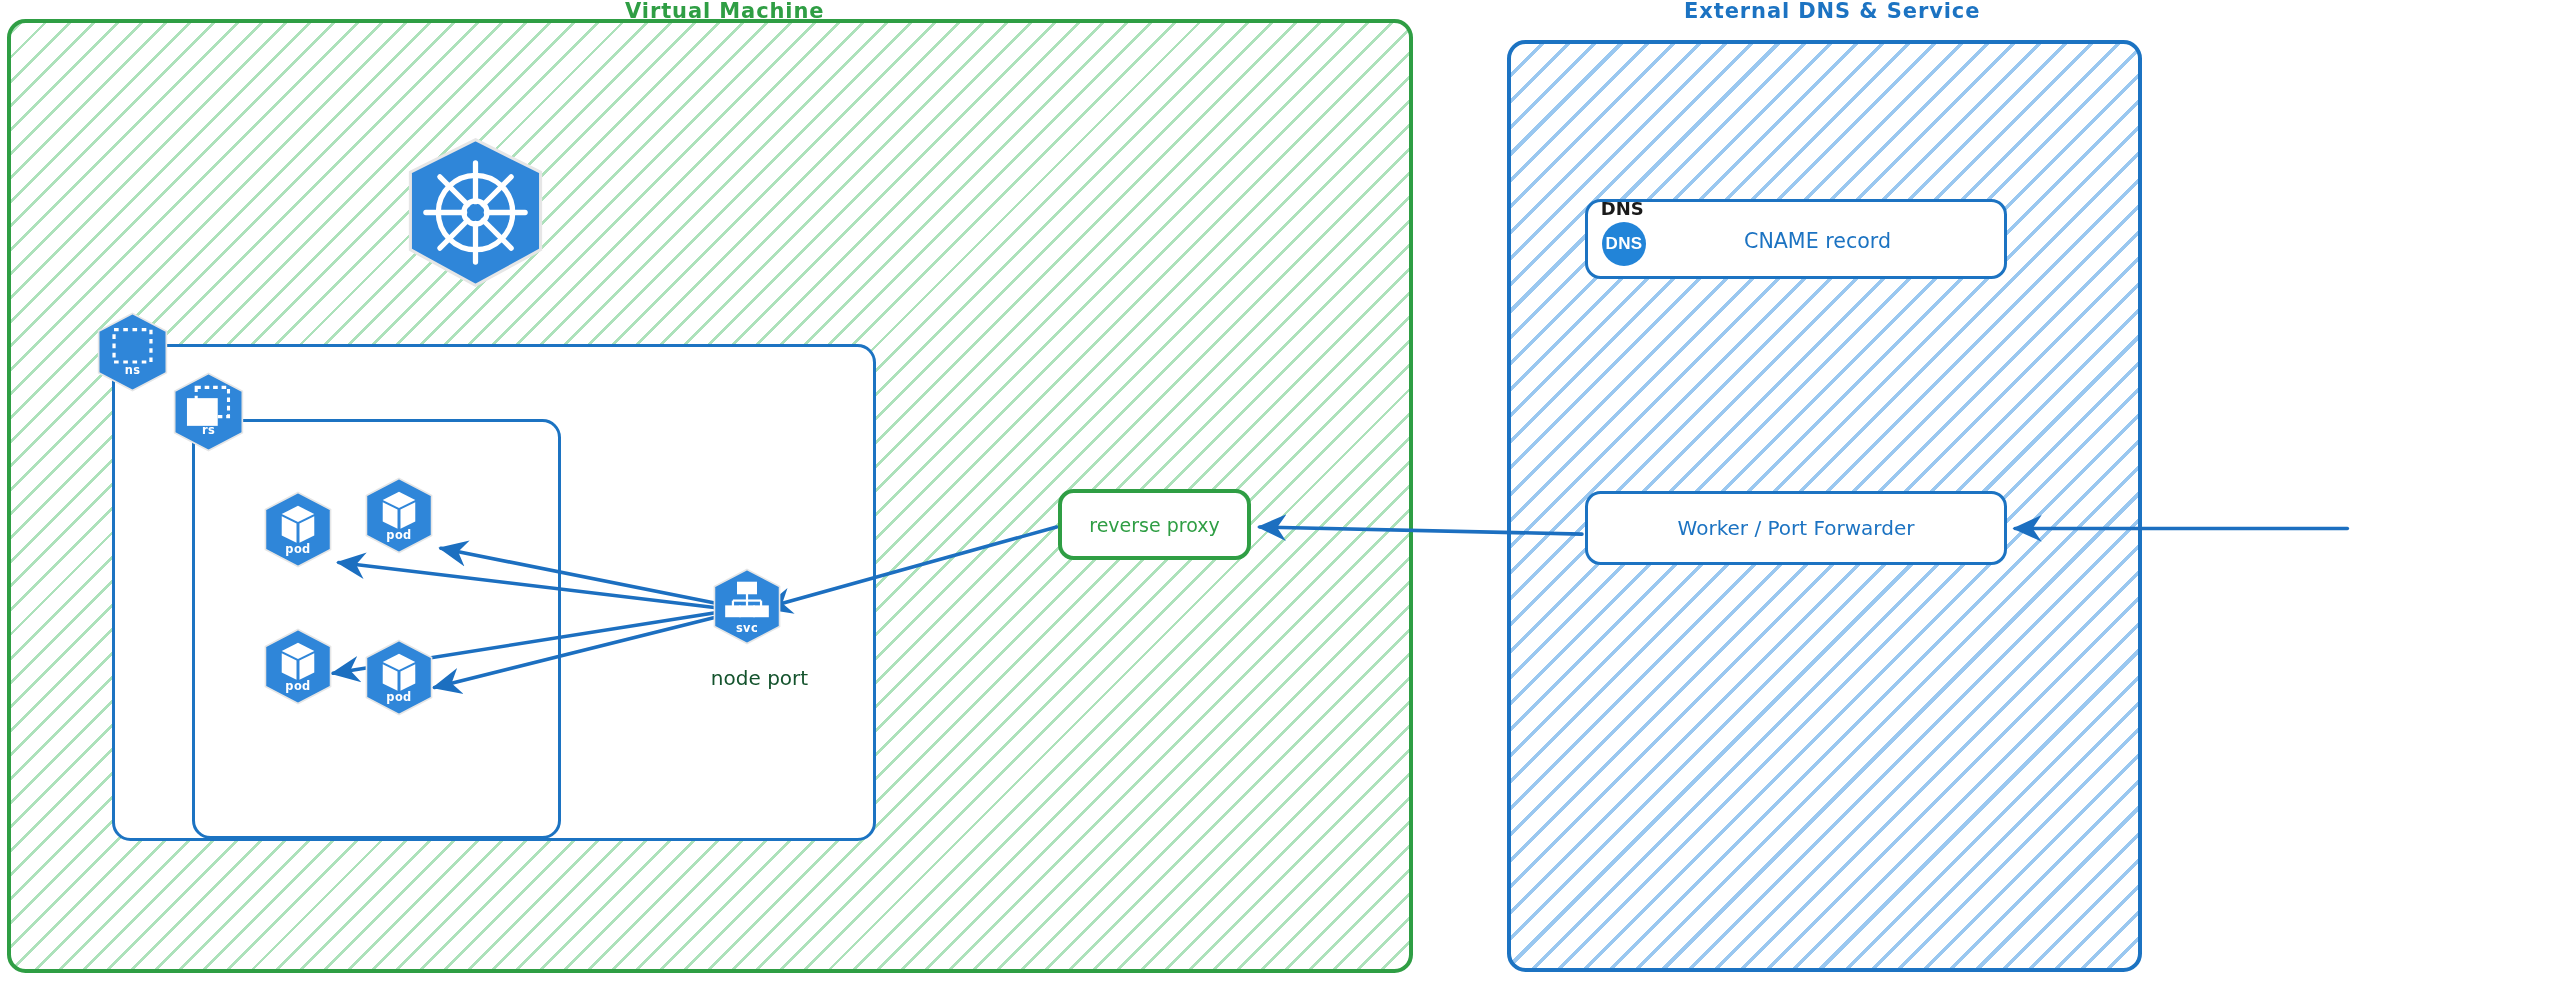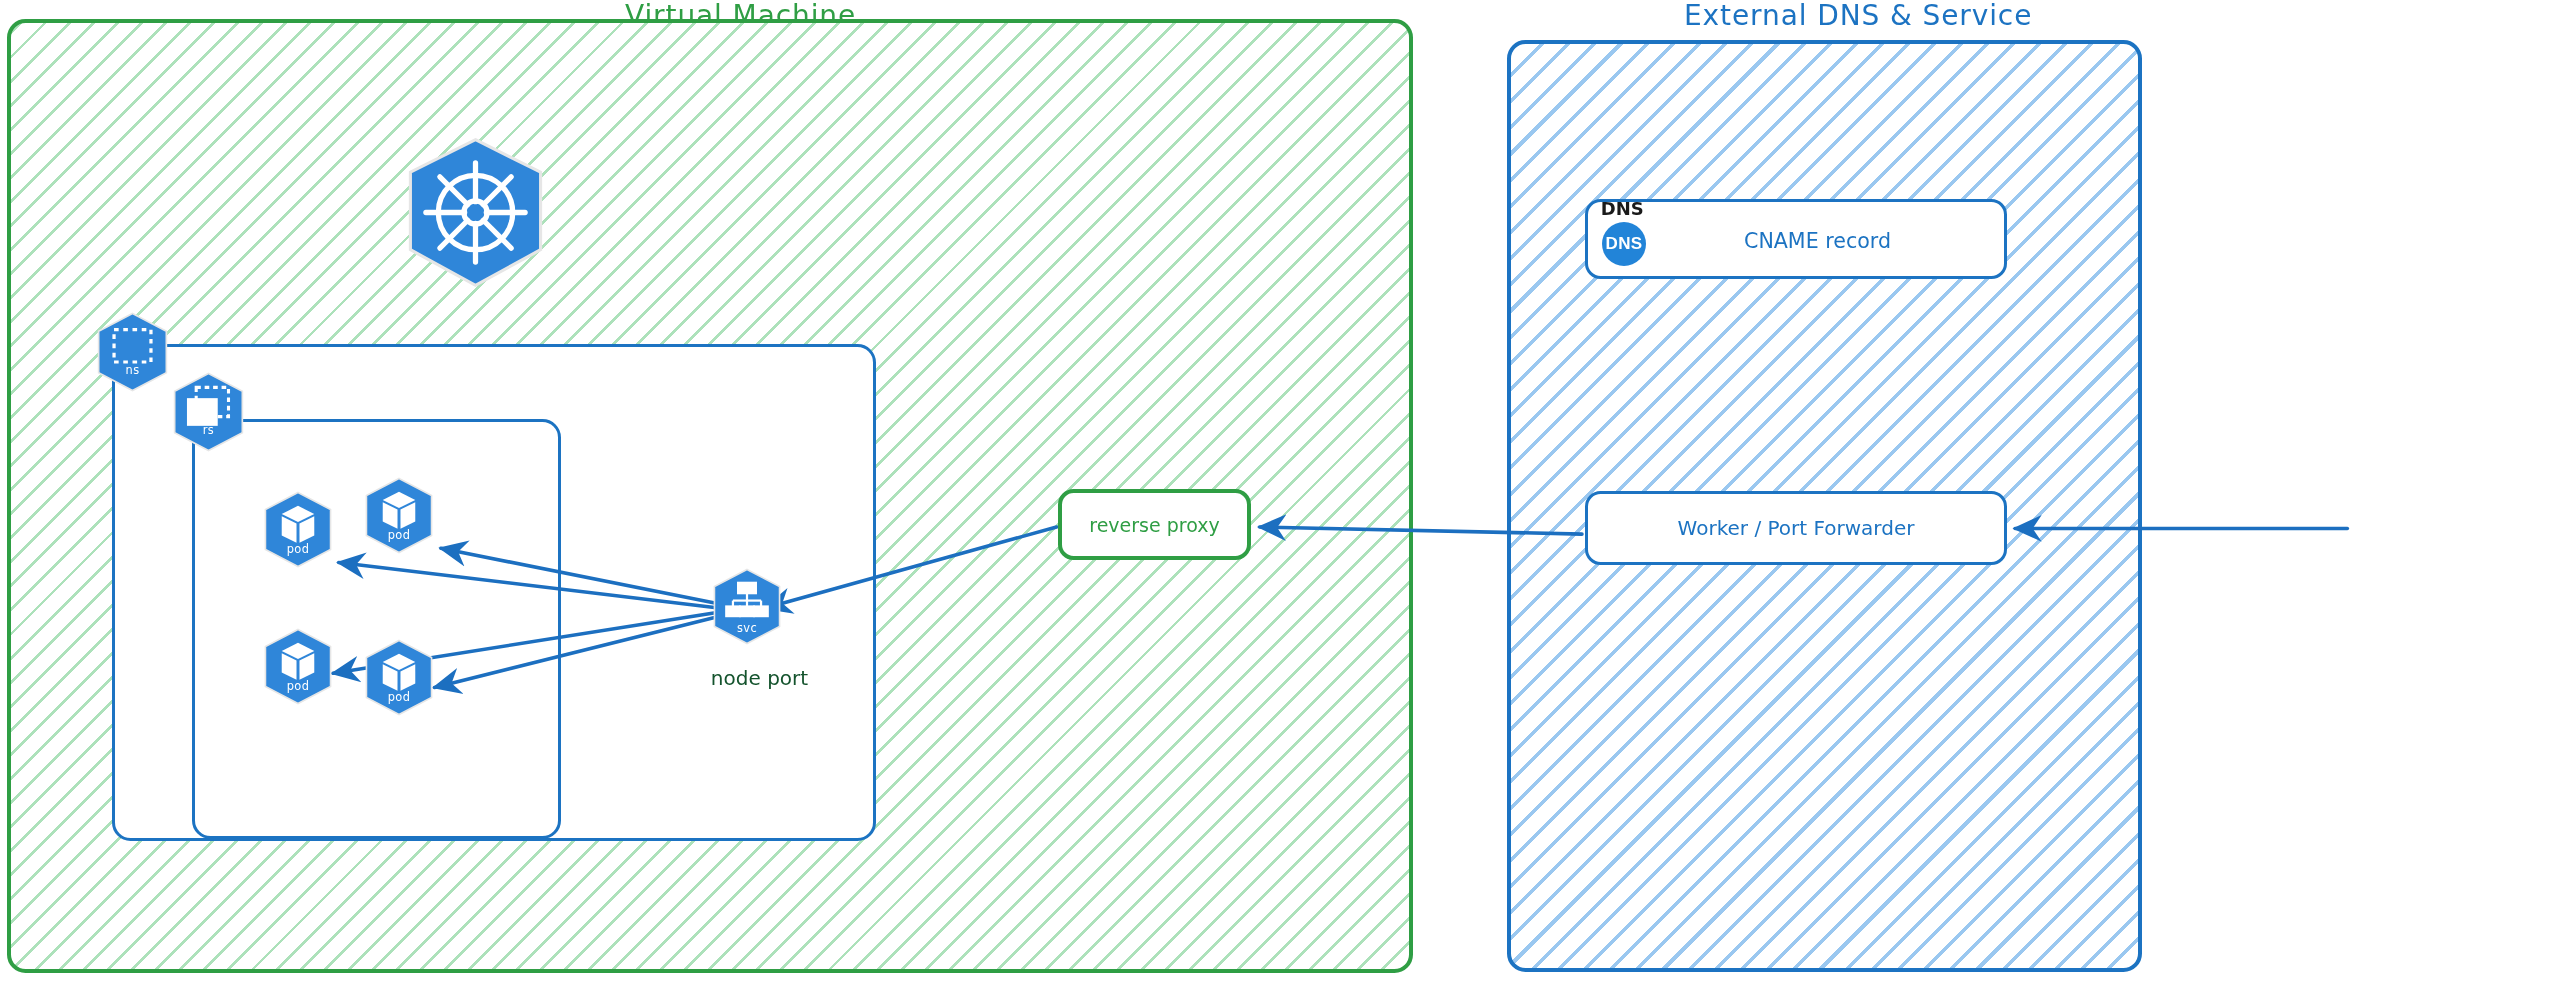--- a/index.html
+++ b/index.html
@@ -7,22 +7,23 @@
     font-family:"DejaVu Sans", sans-serif;
     width:2576px;height:983px;position:relative;overflow:hidden;
   }
   .stage{position:absolute;left:0;top:0;width:2576px;height:983px;}
   svg.layer{position:absolute;left:0;top:0;width:2576px;height:983px;overflow:visible;}
   .hand{font-family:"DejaVu Sans", sans-serif;font-weight:400;}
 
   
   .panel-title{
     position:absolute;white-space:nowrap;
-    font-size:28px;letter-spacing:0.9px;
+    font-size:21px;letter-spacing:0.9px;
     font-family:"DejaVu Sans", sans-serif;
+    font-weight:bold;
   }
   #vm-title{color:#2f9e44;left:625px;top:-1.4px;}
   #ext-title{color:#1c73c2;left:1684px;top:-1.4px;}
 
   
   .panel{position:absolute;border-radius:18.5px;box-sizing:border-box;}
   #vm-panel{
     left:7px;top:18.5px;width:1406px;height:954px;
     border:4.3px solid #2f9e44;
     background-color:#ffffff;
@@ -81,21 +82,21 @@
 
   
   #ci-box{left:2349px;top:442px;width:196px;height:189px;}
   #ci-label{color:#1c73c2;font-size:18.5px;left:0;top:45px;width:100%;text-align:center;}
   #ci-icon{
     position:absolute;left:50%;top:94px;margin-left:-22px;width:44px;height:44px;
     border-radius:50%;background:#2284d8;display:flex;align-items:center;justify-content:center;
   }
 
   
-  .hexbadge{position:absolute;}
+  .hexbadge{position:absolute;font-weight:bold;}
   .hexbadge .hexlabel{
     position:absolute;left:0;width:100%;text-align:center;color:#ffffff;
     font-size:11.4px;font-family:"DejaVu Sans", sans-serif;letter-spacing:0.4px;
   }
   #nodeport-label{color:#14532d;font-size:20px;left:667px;top:666px;width:185px;text-align:center;}
 </style>
 </head>
 <body>
 
 <div class="stage">

